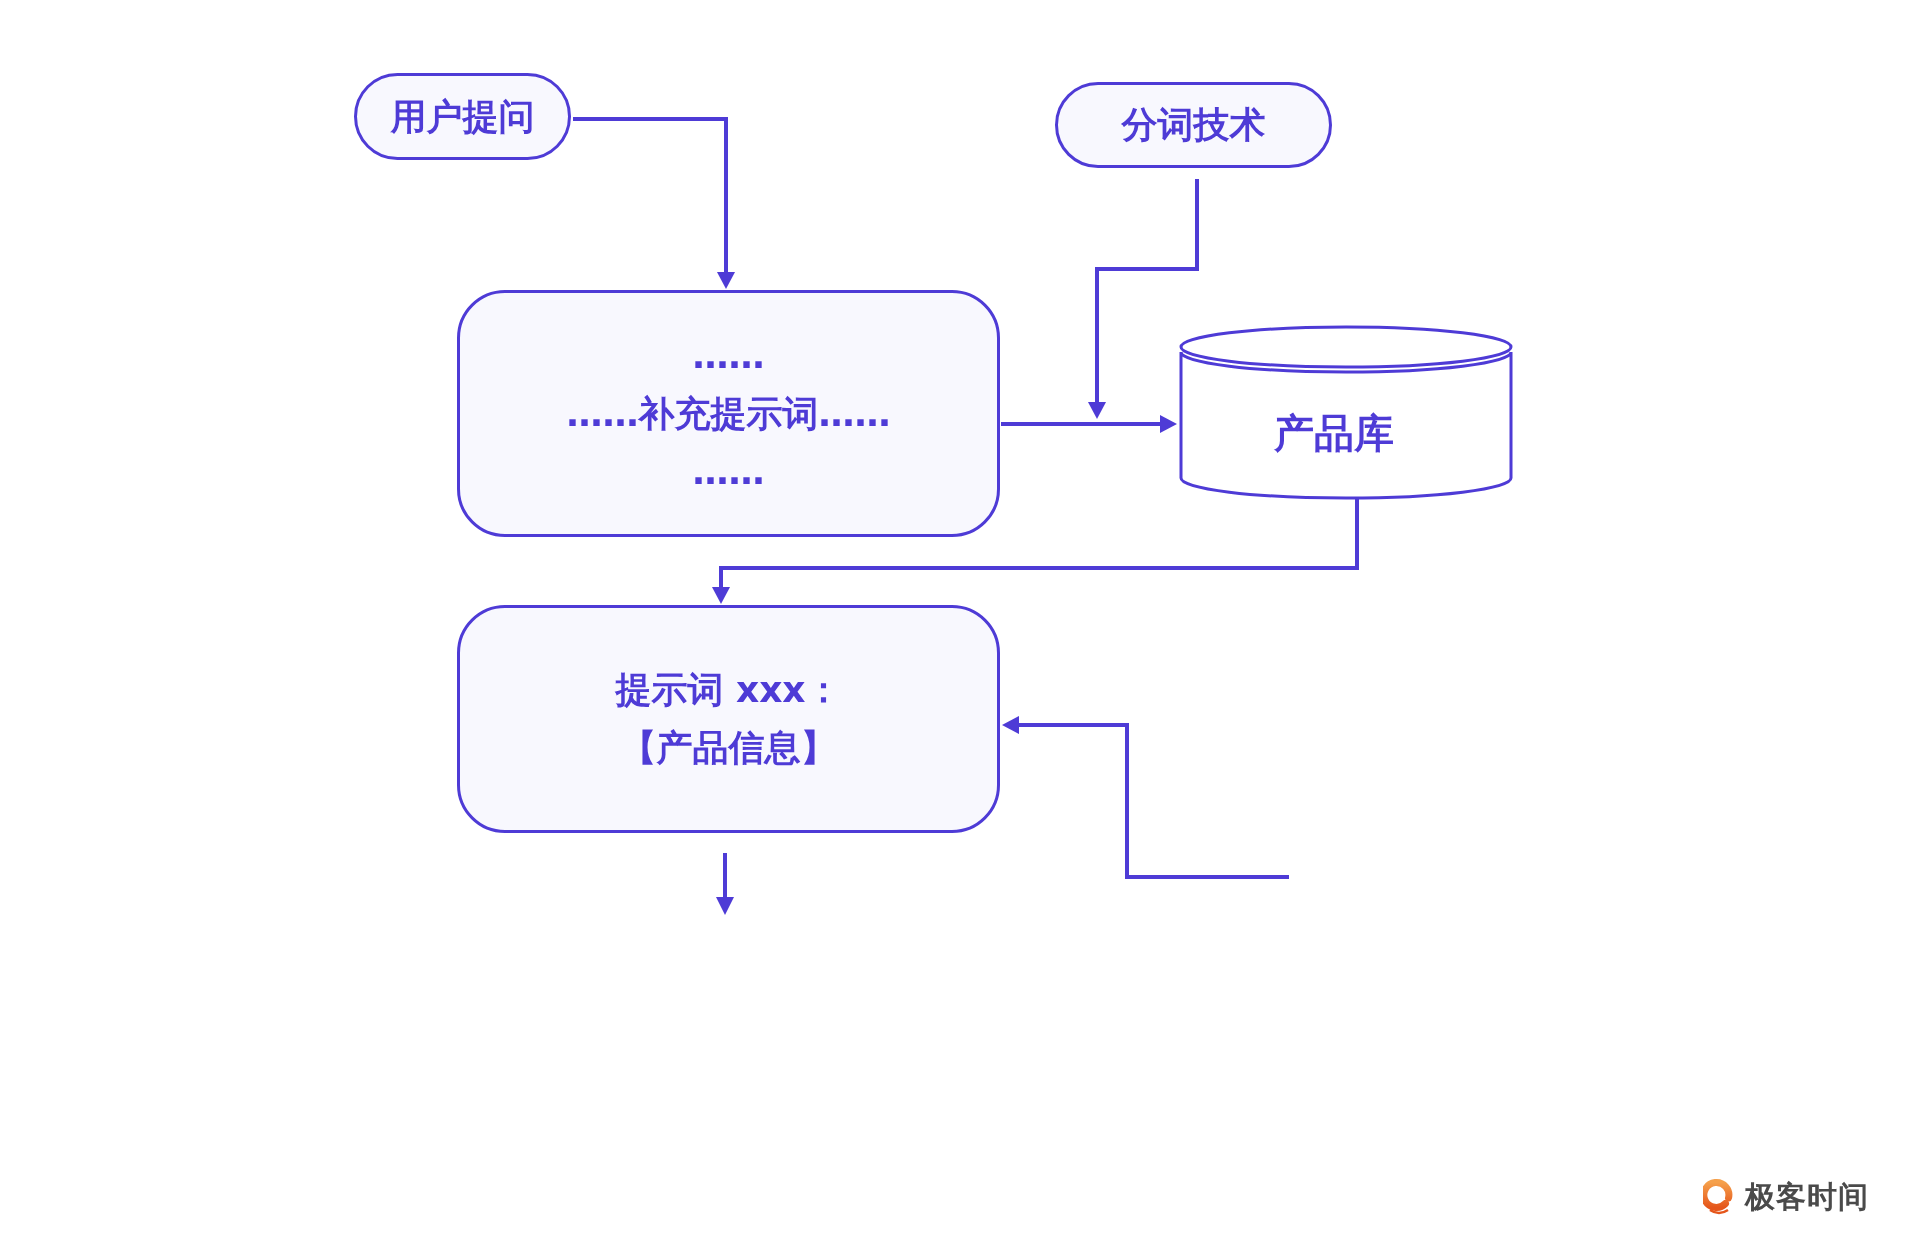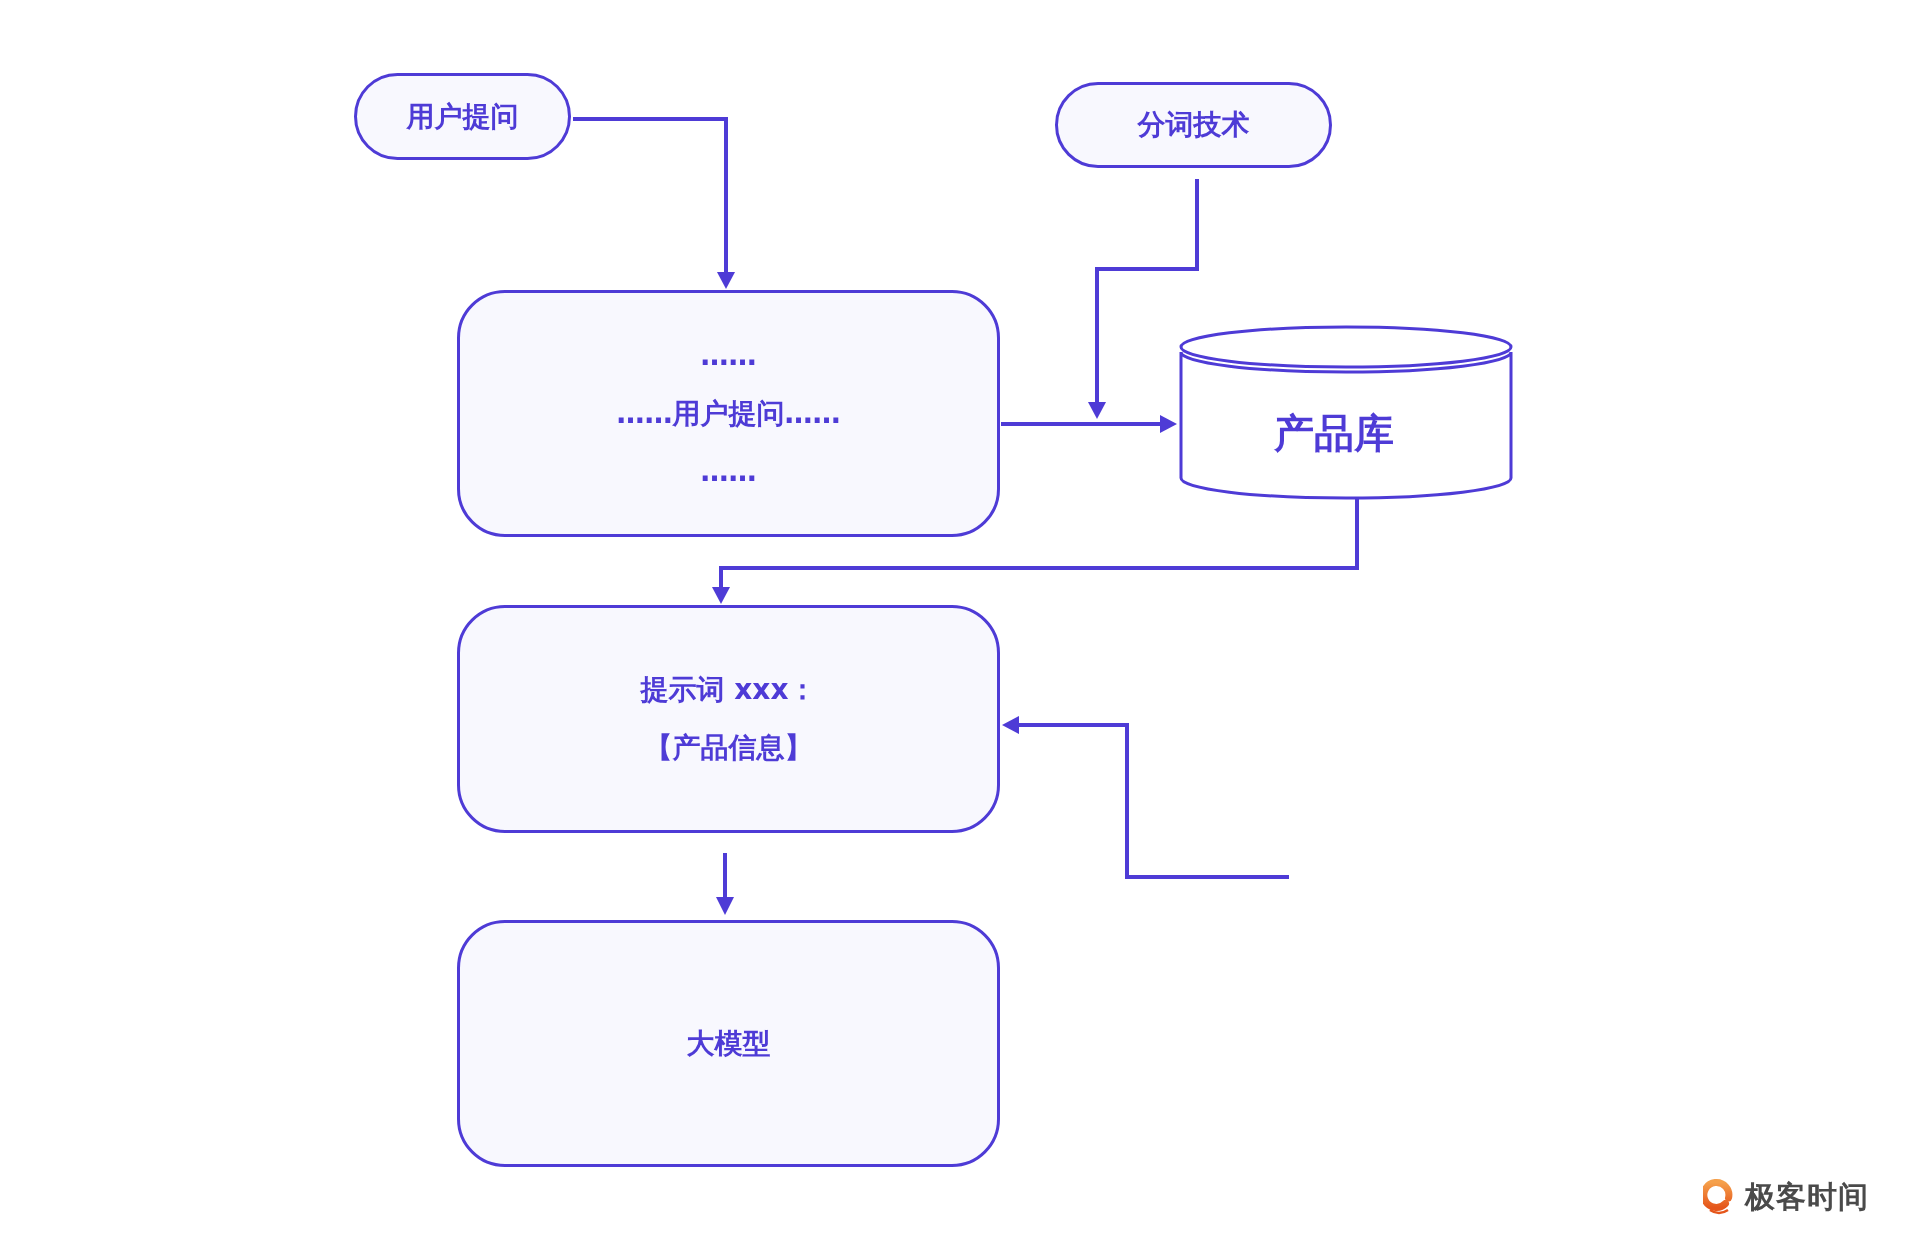--- a/index.html
+++ b/index.html
@@ -22,21 +22,21 @@
       position: absolute;
       box-sizing: border-box;
       border: 3px solid var(--accent);
       background: var(--node-fill);
       display: flex;
       flex-direction: column;
       align-items: center;
       justify-content: center;
       color: var(--accent);
       font-weight: bold;
-      font-size: 28px;
+      font-size: 36px;
     }
     .box { border-radius: 48px; }
     .pill { border-radius: 44px; }
     .line { line-height: 58px; white-space: pre; text-align: center; }
     .label { line-height: 48px; white-space: pre; }
 
     #overlay {
       position: absolute;
       left: 0; top: 0;
       width: 1920px; height: 1239px;
@@ -78,32 +78,29 @@
   <div class="node pill" style="left:354px; top:73px; width:217px; height:87px;">
     <span class="label">用户提问</span>
   </div>
 
   <div class="node pill" style="left:1055px; top:82px; width:277px; height:86px;">
     <span class="label">分词技术</span>
   </div>
 
   <div class="node box" style="left:457px; top:290px; width:543px; height:247px;">
     <div class="line">……</div>
-    <div class="line">……用户提问……</div>
+    <div class="line">……补充提示词……</div>
     <div class="line">……</div>
   </div>
 
   <div class="node box" style="left:457px; top:605px; width:543px; height:228px;">
     <div class="line">提示词 xxx：</div>
     <div class="line">【产品信息】</div>
   </div>
 
-  <div class="node box" style="left:457px; top:920px; width:543px; height:247px;">
-    <span class="label">大模型</span>
-  </div>
 
 
   <svg id="overlay" width="1920" height="1239" viewBox="0 0 1920 1239">
 
     <g>
       <path class="cyl" d="M1181,352 V478 A165,20 0 0 0 1511,478 V352 A165,20 0 0 1 1181,352 Z"></path>
       <ellipse class="cyl" cx="1346" cy="347" rx="165" ry="20"></ellipse>
     </g>
 
     <path class="conn" d="M573,119 H726 V274"></path>

